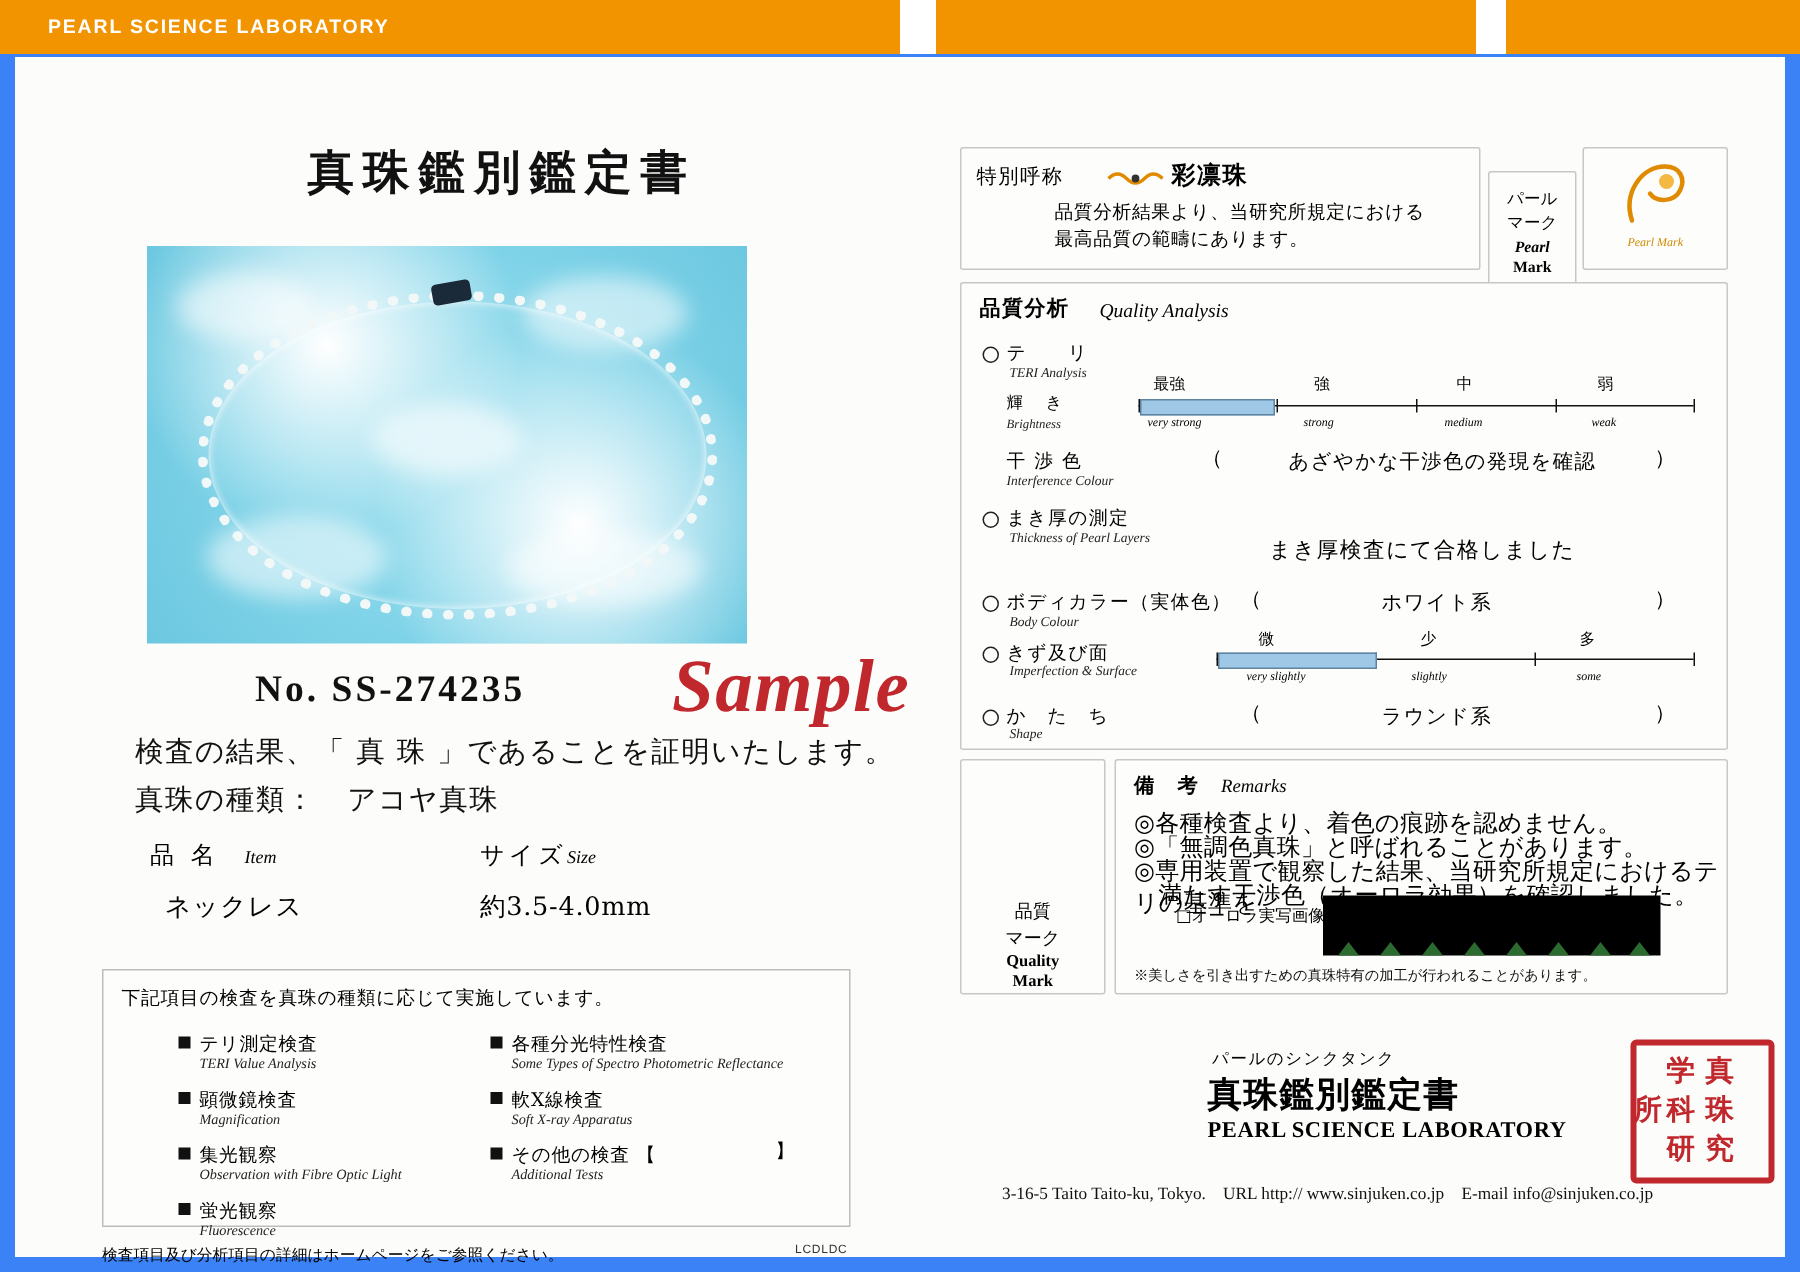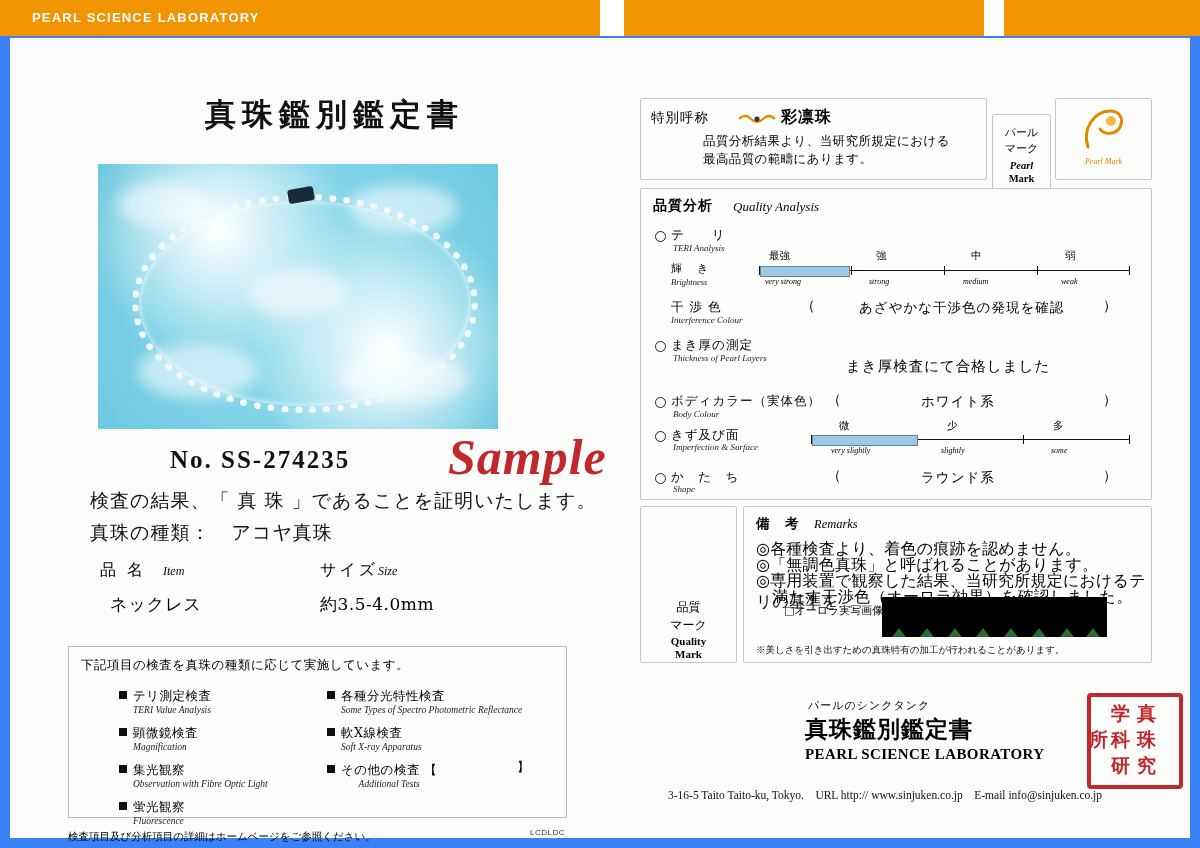--- a/index.html
+++ b/index.html
@@ -258,21 +258,21 @@
         </div>
 
         <div class="insp-item" style="left:258px;top:38px;">
           <span class="insp-jp"><span class="sq"></span><span>各種分光特性検査</span></span>
           <span class="insp-en">Some Types of Spectro Photometric Reflectance</span>
         </div>
         <div class="insp-item" style="left:258px;top:75px;">
           <span class="insp-jp"><span class="sq"></span><span>軟X線検査</span></span>
           <span class="insp-en">Soft X-ray Apparatus</span>
         </div>
-        <div class="insp-item" style="left:258px;top:112px;text-align:center;">
+        <div class="insp-item" style="left:258px;top:112px;">
           <span class="insp-jp"><span class="sq"></span><span>その他の検査 【</span></span>
           <span class="insp-en">Additional Tests</span>
         </div>
         <div style="position:absolute;left:448px;top:112px;font-family:'DejaVu Serif',serif;font-size:12.5px;">】</div>
       </div>
 
       <div class="insp-foot" style="left:38px;top:782px;">検査項目及び分析項目の詳細はホームページをご参照ください。</div>
       <div class="lcdldc" style="left:500px;top:780px;">LCDLDC</div>
     </div>
 

